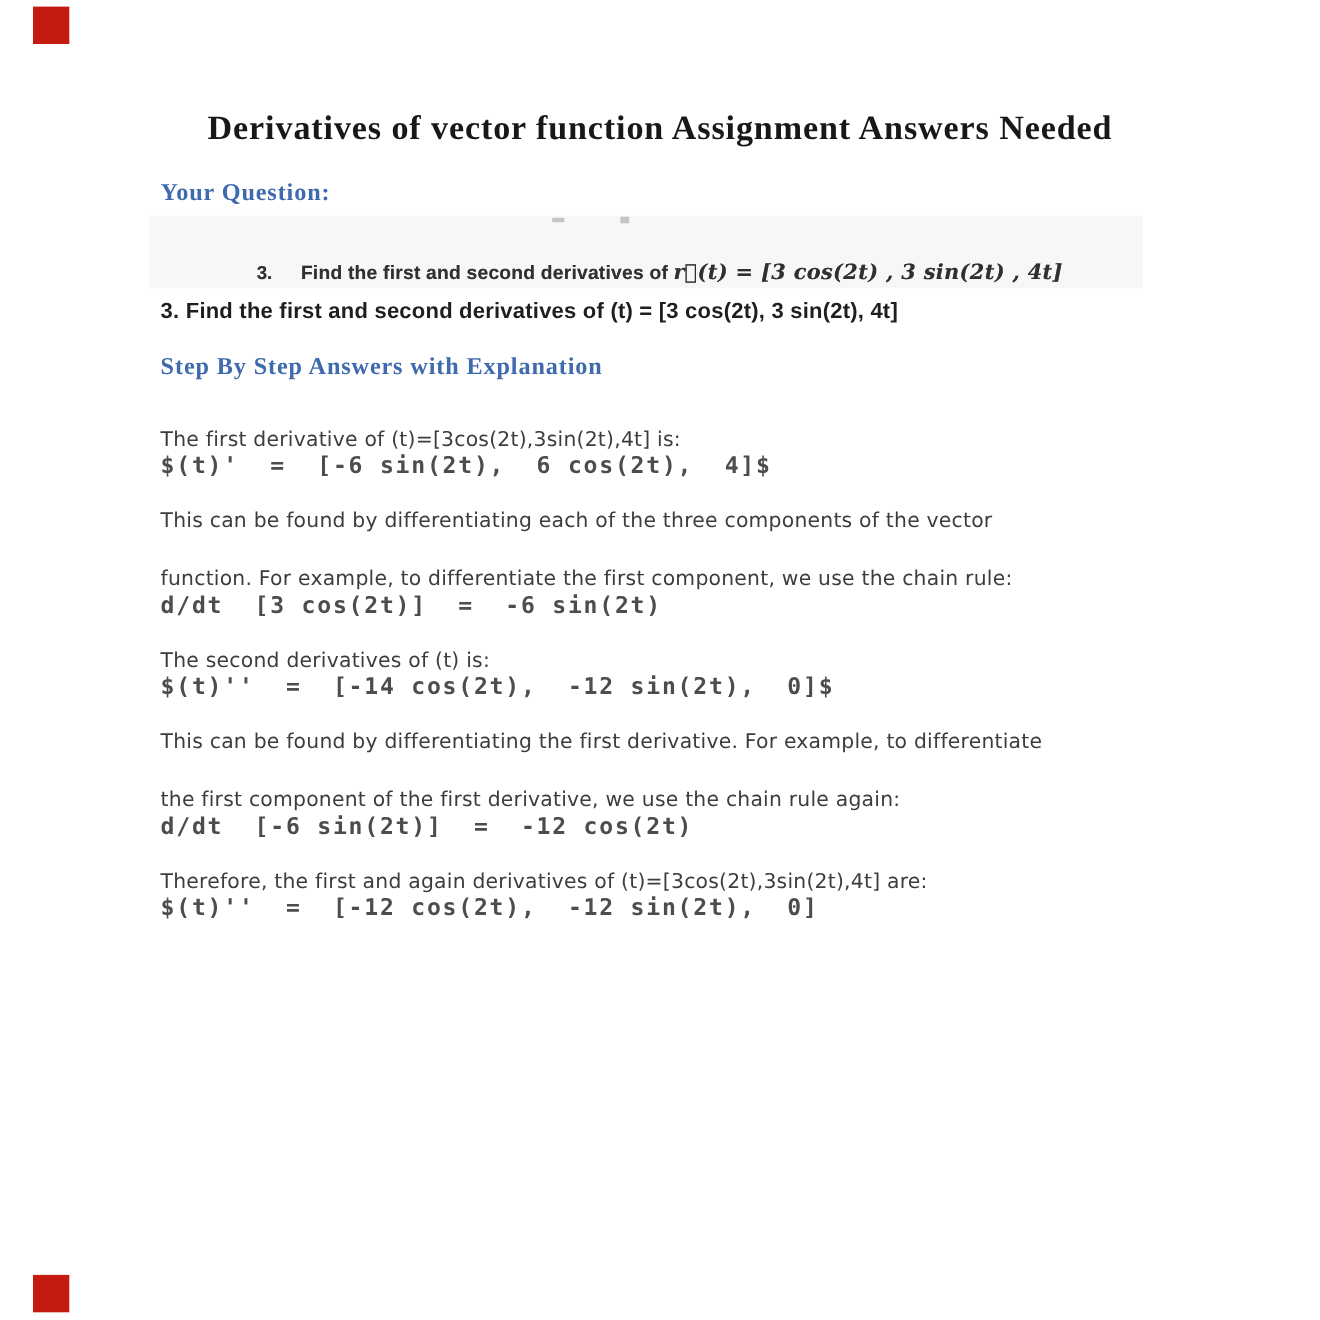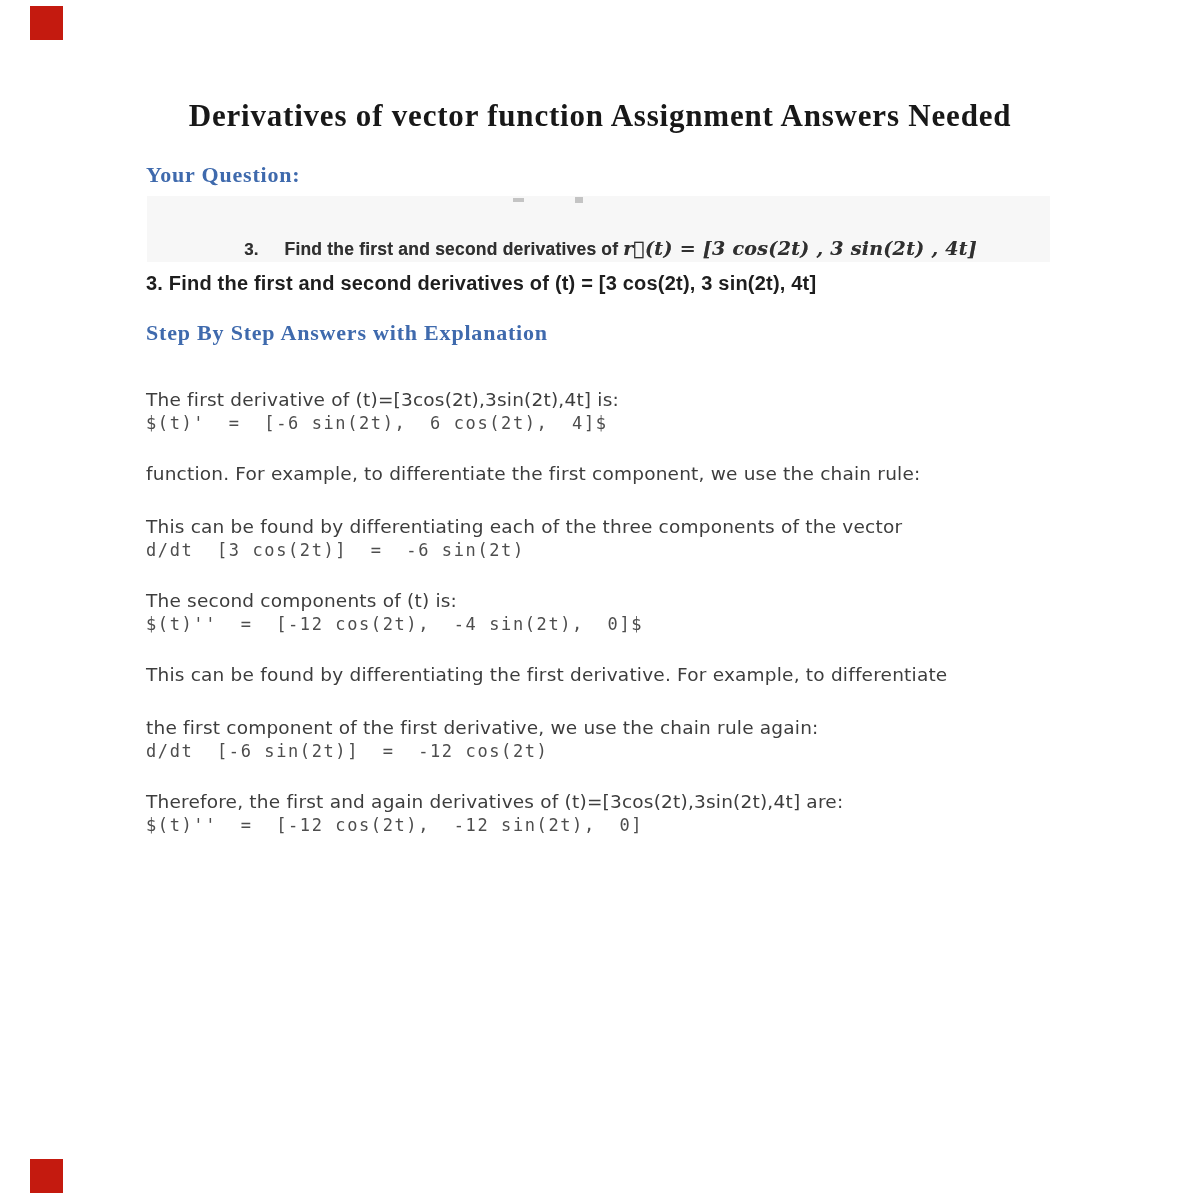--- a/index.html
+++ b/index.html
@@ -29,21 +29,21 @@
     position:absolute;left:146px;
     font-family:"Liberation Serif", serif;
     font-size:22px;font-weight:600;letter-spacing:0.8px;
     color:var(--accent,#3f6aad);
   }
   .h-your-question{top:162px;}
   .h-step-by-step{top:320px;text-align:right;}
 
   
   .question-box{
-    position:absolute;left:147px;top:196px;width:903px;height:66px;
+    position:absolute;left:136px;top:196px;width:903px;height:66px;
     background:#f7f7f7;
   }
   .crop-artifact{position:absolute;background:#9a9a9a;opacity:.55;}
   .artifact-1{left:366px;top:2px;width:11px;height:4px;}
   .artifact-2{left:428px;top:1px;width:8px;height:6px;}
   .question-box-line{
     position:absolute;left:77px;top:22px;
     color:#303030;white-space:pre;
     text-shadow:0 0 0.6px rgba(48,48,48,.55);
   }
@@ -64,22 +64,22 @@
     position:absolute;left:146px;top:360px;width:905px;
   }
   .block{margin-bottom:13px;}
   .text-line{
     font-family:"DejaVu Sans", sans-serif;
     font-size:18.5px;line-height:26px;letter-spacing:0.2px;
     color:#3d3d3d;white-space:pre;margin-top:27px;
   }
   .code-line{
     font-family:"DejaVu Sans Mono", monospace;
-    font-size:17px;line-height:21px;letter-spacing:1.6px;
-    color:#4d4d4d;white-space:pre;
+    font-size:21px;line-height:21px;letter-spacing:1.6px;
+    color:#4d4d4d;white-space:pre;font-weight:bold;
   }
 </style>
 </head>
 <body>
 
 <div class="red-mark top"></div>
 <div class="red-mark bottom"></div>
 
 <div class="page-title">Derivatives of vector function Assignment Answers Needed</div>
 
@@ -98,28 +98,28 @@
 <div class="section-heading h-step-by-step">Step By Step Answers with Explanation</div>
 
 <div class="answer-body">
 
   <div class="block">
     <div class="text-line">The first derivative of (t)=[3cos(2t),3sin(2t),4t] is:</div>
     <div class="code-line">$(t)'  =  [-6 sin(2t),  6 cos(2t),  4]$</div>
   </div>
 
   <div class="block">
+    <div class="text-line">This can be found by differentiating each of the three components of the vector</div>
     <div class="text-line">function. For example, to differentiate the first component, we use the chain rule:</div>
-    <div class="text-line">This can be found by differentiating each of the three components of the vector</div>
     <div class="code-line">d/dt  [3 cos(2t)]  =  -6 sin(2t)</div>
   </div>
 
   <div class="block">
-    <div class="text-line">The second components of (t) is:</div>
-    <div class="code-line">$(t)''  =  [-12 cos(2t),  -4 sin(2t),  0]$</div>
+    <div class="text-line">The second derivatives of (t) is:</div>
+    <div class="code-line">$(t)''  =  [-14 cos(2t),  -12 sin(2t),  0]$</div>
   </div>
 
   <div class="block">
     <div class="text-line">This can be found by differentiating the first derivative. For example, to differentiate</div>
     <div class="text-line">the first component of the first derivative, we use the chain rule again:</div>
     <div class="code-line">d/dt  [-6 sin(2t)]  =  -12 cos(2t)</div>
   </div>
 
   <div class="block">
     <div class="text-line">Therefore, the first and again derivatives of (t)=[3cos(2t),3sin(2t),4t] are:</div>

